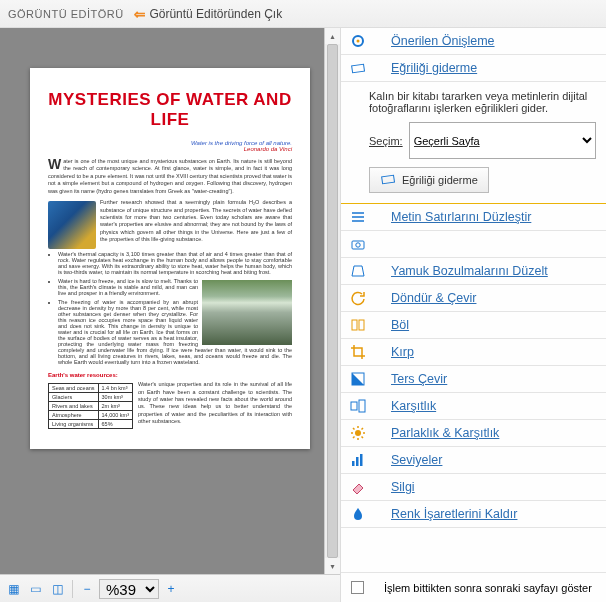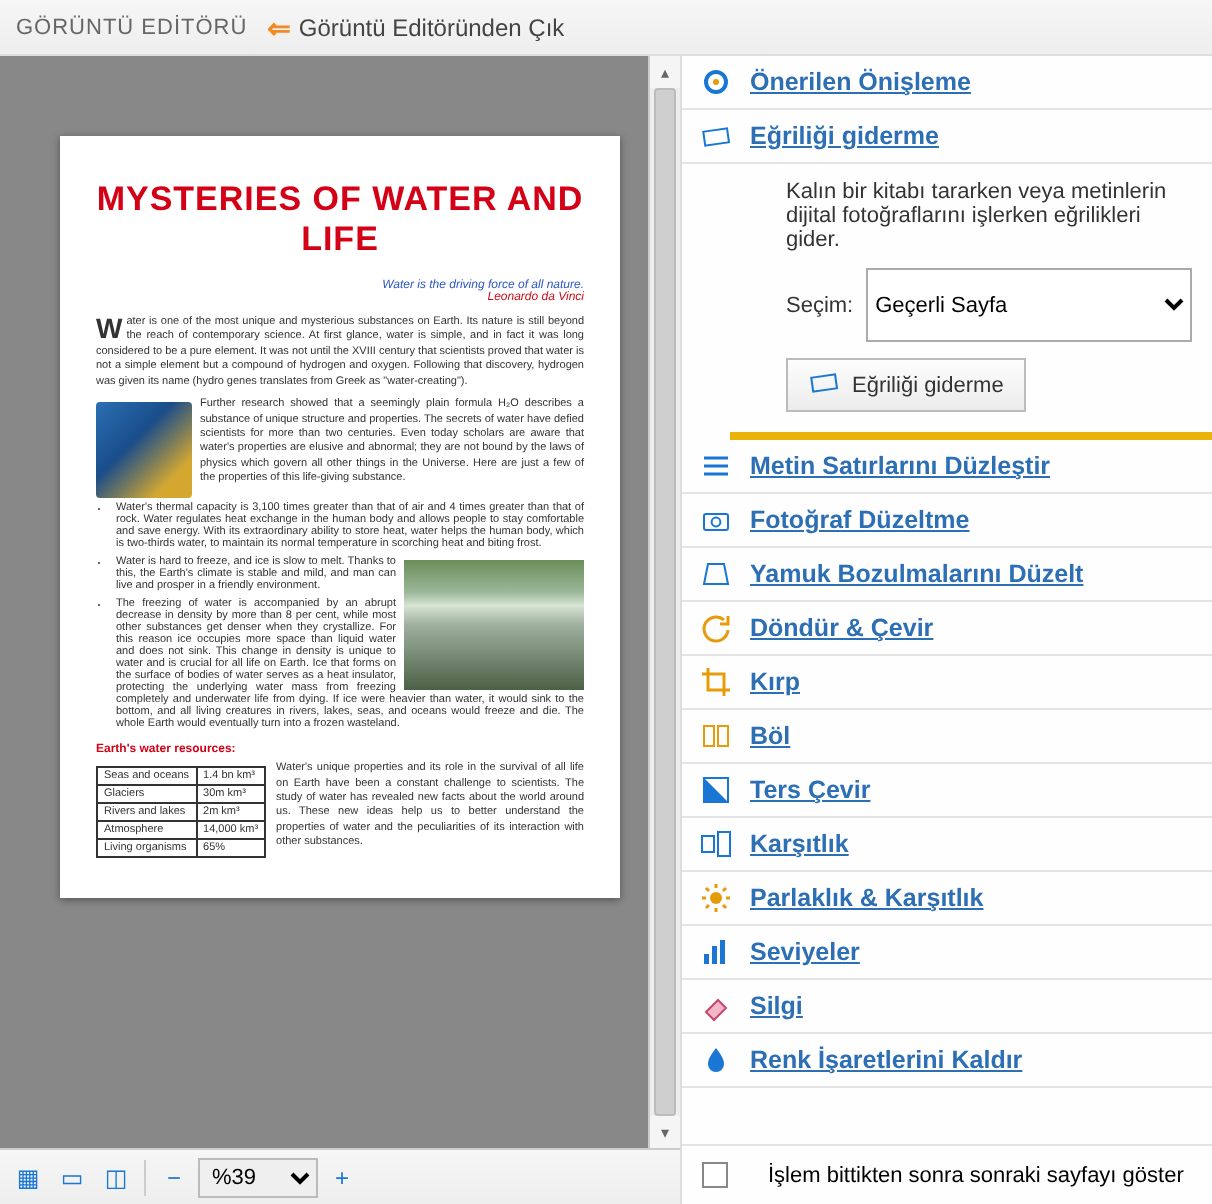--- a/index.html
+++ b/index.html
@@ -99,21 +99,21 @@
   .tbtn {
     width:20px; height:20px;
     display:flex; align-items:center; justify-content:center;
     border:1px solid transparent;
     cursor:pointer;
     color:#1976d2;
     font-size:12px;
   }
   .sep { width:1px; height:18px; background:#ccc; margin:0 2px;}
   .zoom-sel {
-    height:20px; font-size:11px; border:1px solid #bbb;
+    height:20px; font-size:15px; border:1px solid #bbb;
     padding:0 2px; width:60px;
   }
   .scrollbar-v {
     position:absolute; right:0; top:0; bottom:0; width:16px;
     background:#eee; border-left:1px solid #ccc;
     display:flex; flex-direction:column; align-items:center;
   }
   .scrollbar-v .arrow { width:100%; height:16px; display:flex; align-items:center; justify-content:center; font-size:8px; color:#666; cursor:pointer; background:#f5f5f5;}
   .scrollbar-v .track { flex:1; width:100%; position:relative;}
   .scrollbar-v .thumb { position:absolute; top:0; left:2px; right:2px; height:100%; background:#cfcfcf; border:1px solid #bbb; border-radius:2px;}
@@ -127,30 +127,29 @@
     position:relative;
     overflow:hidden; 
   }
   .tool-item {
     display:flex; align-items:center;
     padding:4px 8px;
     border-bottom:1px solid #e4e4e4;
     gap:8px;
     cursor:pointer;
   }
-  .tool-item .label { font-weight:bold; color:#2d6fb4; text-decoration:underline; font-size:12.5px;}
+  .tool-item .label { font-weight:normal; color:#2d6fb4; text-decoration:underline; font-size:12.5px;margin-left:16px;}
   .tool-item .ico { width:18px; height:18px; display:flex; align-items:center; justify-content:center;}
   .panel-open {
     padding:8px 10px 10px 28px;
-    border-bottom:4px solid #eab308;
+    border-bottom:1px solid #eab308;
     font-size:11px;
     color:#333;
-    margin-left:24px;
-  }
-  .panel-open .row { display:flex; align-items:center; gap:6px; margin-top:8px;}
+  }
+  .panel-open .row { display:flex; align-items:center; gap:6px; margin-top:8px;text-decoration:underline;}
   .panel-open select { flex:1; height:37px; font-size:11px; border:1px solid #aaa; background:#fff;}
   .panel-open .action-btn {
     margin-top:8px;
     display:inline-flex; align-items:center; gap:6px;
     padding:3px 10px;
     border:1px solid #bbb;
     background:linear-gradient(#fdfdfd,#ececec);
     cursor:pointer;
     font-size:11px;
   }
@@ -291,21 +290,20 @@
         </span>
       <span class="label">Metin Satırlarını Düzleştir</span>
     </div>
     <div class="tool-item">
       <span class="ico">
           <svg viewBox="0 0 16 16">
             <rect x="2" y="5" width="12" height="8" rx="1" fill="none" stroke="#1976d2"></rect>
             <circle cx="8" cy="9" r="2.2" fill="none" stroke="#1976d2"></circle>
           </svg>
         </span>
-      <span class="label">Fotoğraf Düzeltme</span>
     </div>
     <div class="tool-item">
       <span class="ico">
           <svg viewBox="0 0 16 16">
             <path d="M4 3 L12 3 L14 13 L2 13 Z" fill="none" stroke="#1976d2"></path>
           </svg>
         </span>
       <span class="label">Yamuk Bozulmalarını Düzelt</span>
     </div>
     <div class="tool-item">
@@ -313,33 +311,33 @@
           <svg viewBox="0 0 16 16">
             <path d="M12 4a6 6 0 1 0 2 5" fill="none" stroke="#e69b0a" stroke-width="1.5"></path>
             <path d="M14 2v4h-4" fill="none" stroke="#e69b0a" stroke-width="1.5"></path>
           </svg>
         </span>
       <span class="label">Döndür &amp; Çevir</span>
     </div>
     <div class="tool-item">
       <span class="ico">
           <svg viewBox="0 0 16 16">
-            <path d="M4 1v11h11M1 4h11v11" fill="none" stroke="#e69b0a" stroke-width="1.5"></path>
-          </svg>
-        </span>
-      <span class="label">Kırp</span>
-    </div>
-    <div class="tool-item">
-      <span class="ico">
-          <svg viewBox="0 0 16 16">
             <rect x="2" y="3" width="5" height="10" fill="none" stroke="#e69b0a"></rect>
             <rect x="9" y="3" width="5" height="10" fill="none" stroke="#e69b0a"></rect>
           </svg>
         </span>
       <span class="label">Böl</span>
+    </div>
+    <div class="tool-item">
+      <span class="ico">
+          <svg viewBox="0 0 16 16">
+            <path d="M4 1v11h11M1 4h11v11" fill="none" stroke="#e69b0a" stroke-width="1.5"></path>
+          </svg>
+        </span>
+      <span class="label">Kırp</span>
     </div>
     <div class="tool-item">
       <span class="ico">
           <svg viewBox="0 0 16 16">
             <rect x="2" y="2" width="12" height="12" fill="none" stroke="#1976d2"></rect>
             <path d="M2 2 L14 14 L2 14 Z" fill="#1976d2"></path>
           </svg>
         </span>
       <span class="label">Ters Çevir</span>
     </div>

